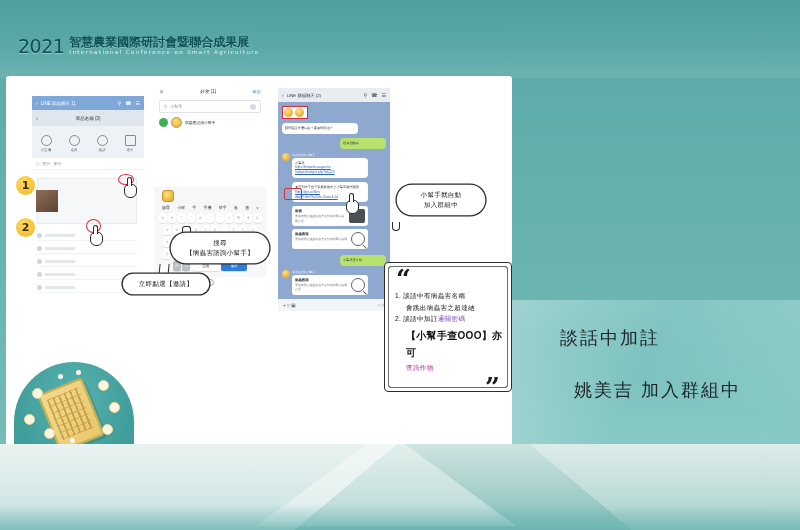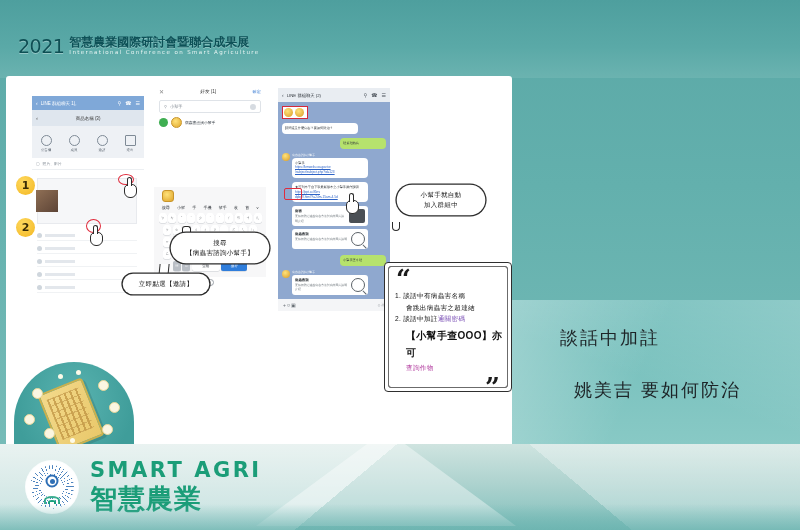--- a/index.html
+++ b/index.html
@@ -726,33 +726,19 @@
         </div>
         <div class="qline big ind">【小幫手查OOO】亦可</div>
         <div class="qline pinklink">查詢作物</div>
       </div>
     </div>
   </div>
 
 
   <div class="spk">
     <div class="spk-org">談話中加註</div>
-    <div class="spk-nm">姚美吉 要如何防治</div>
+    <div class="spk-nm">姚美吉 加入群組中</div>
   </div>
 
   <div class="banner">
-    <div class="brand">
-      <div class="brand-mark">
-        <div class="rays"></div>
-        <div class="eye"></div>
-        <div class="wifi">
-            <i></i>
-            <i></i>
-          </div>
-      </div>
-      <div class="brand-txt">
-        <span class="brand-en">SMART AGRI</span>
-        <span class="brand-cn">智慧農業</span>
-      </div>
-    </div>
   </div>
 
 </div>
 
 </body></html>

